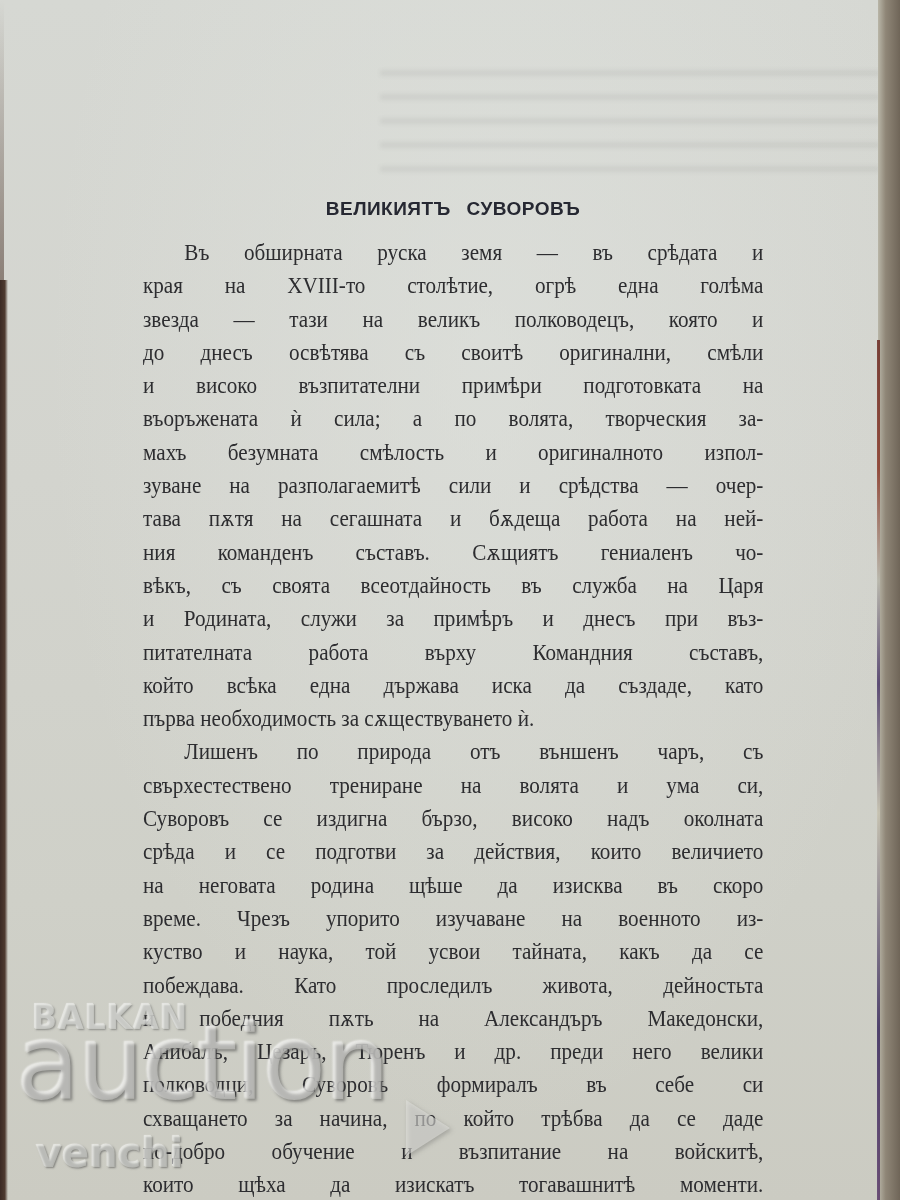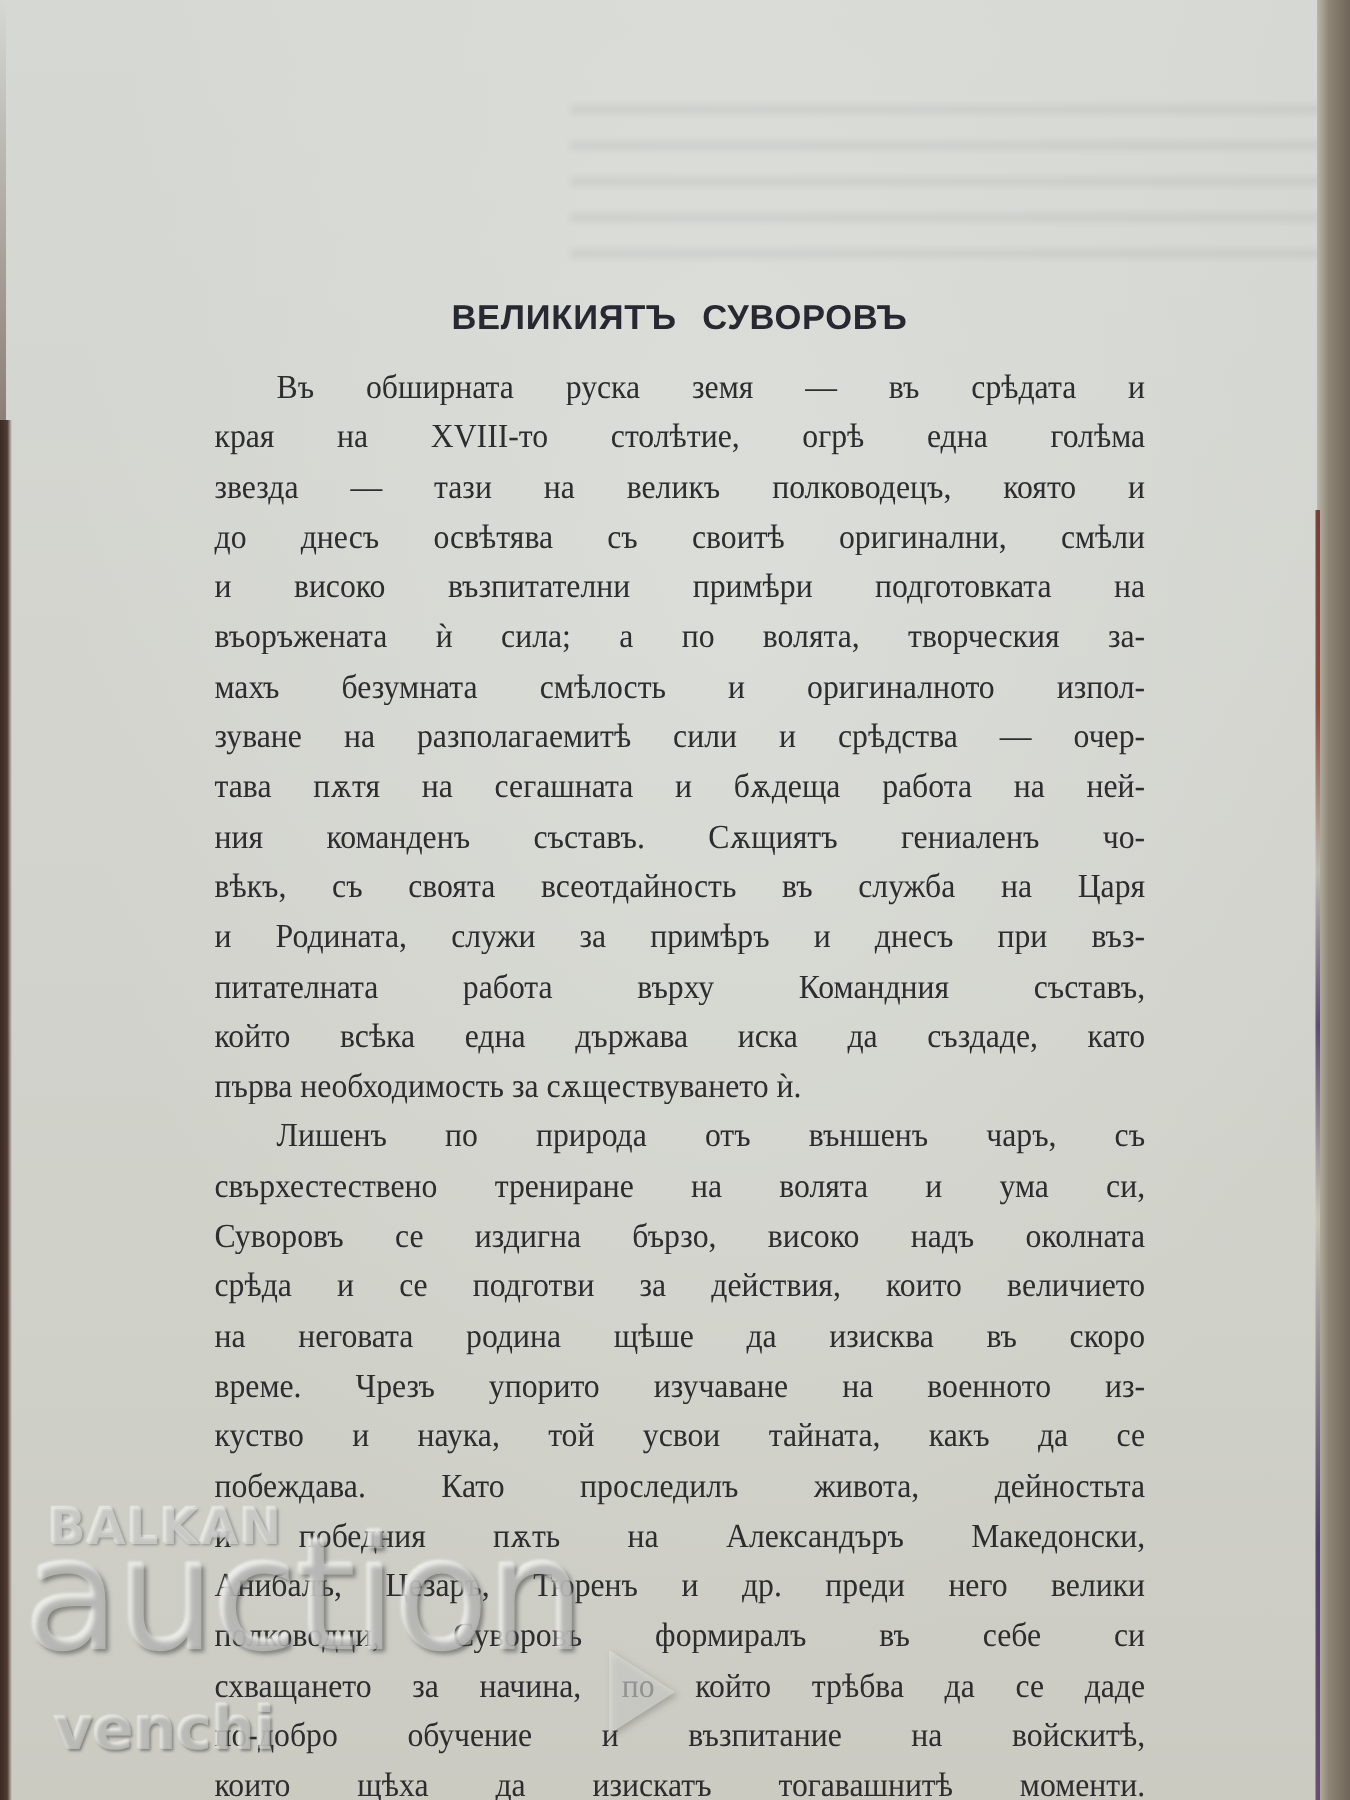--- a/index.html
+++ b/index.html
@@ -73,21 +73,21 @@
       left: 143px;
       top: 196px;
       width: 620px;
       font-family: "DejaVu Serif", serif;
       color: #2c2c2e;
     }
     .title {
       text-align: center;
       font-family: "Liberation Sans", sans-serif;
       font-weight: bold;
-      font-size: 23px;
+      font-size: 19px;
       letter-spacing: 0.5px;
       color: #262832;
       margin: 2px 0 16px 0;
       word-spacing: 10px;
     }
     .line {
       display: block;
       height: 33.3px;
       line-height: 33.3px;
       font-size: 22.5px;

